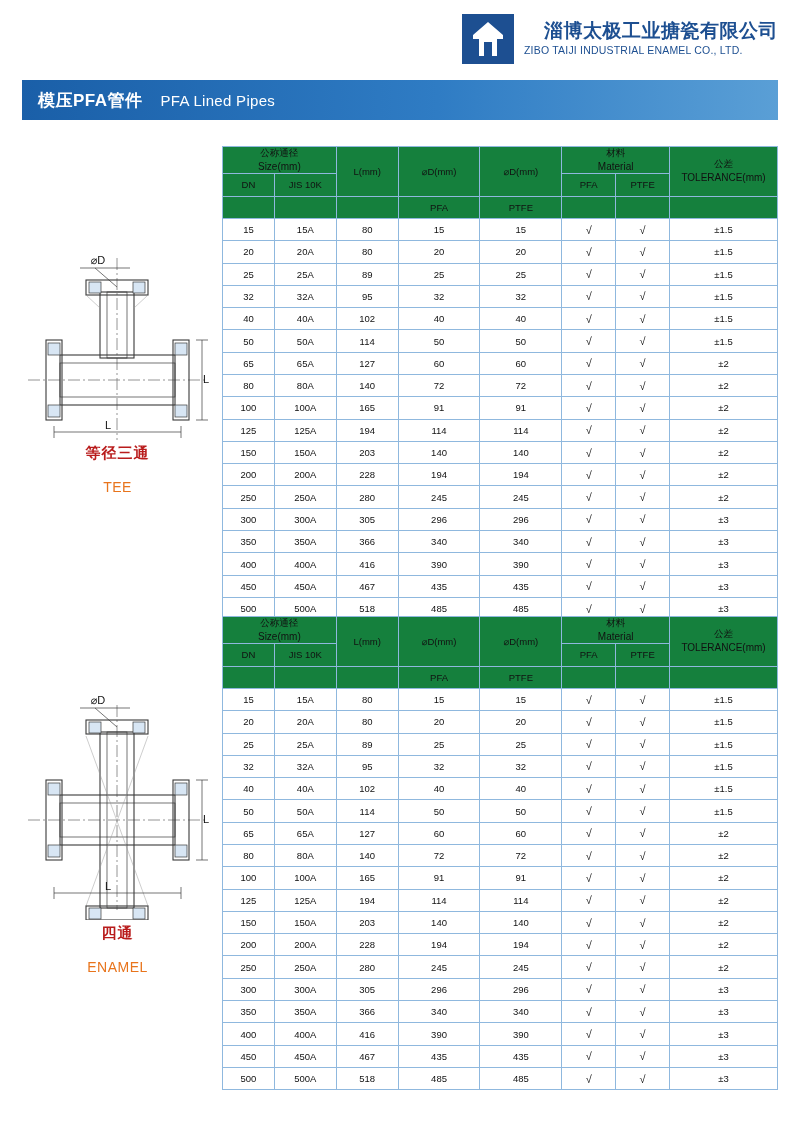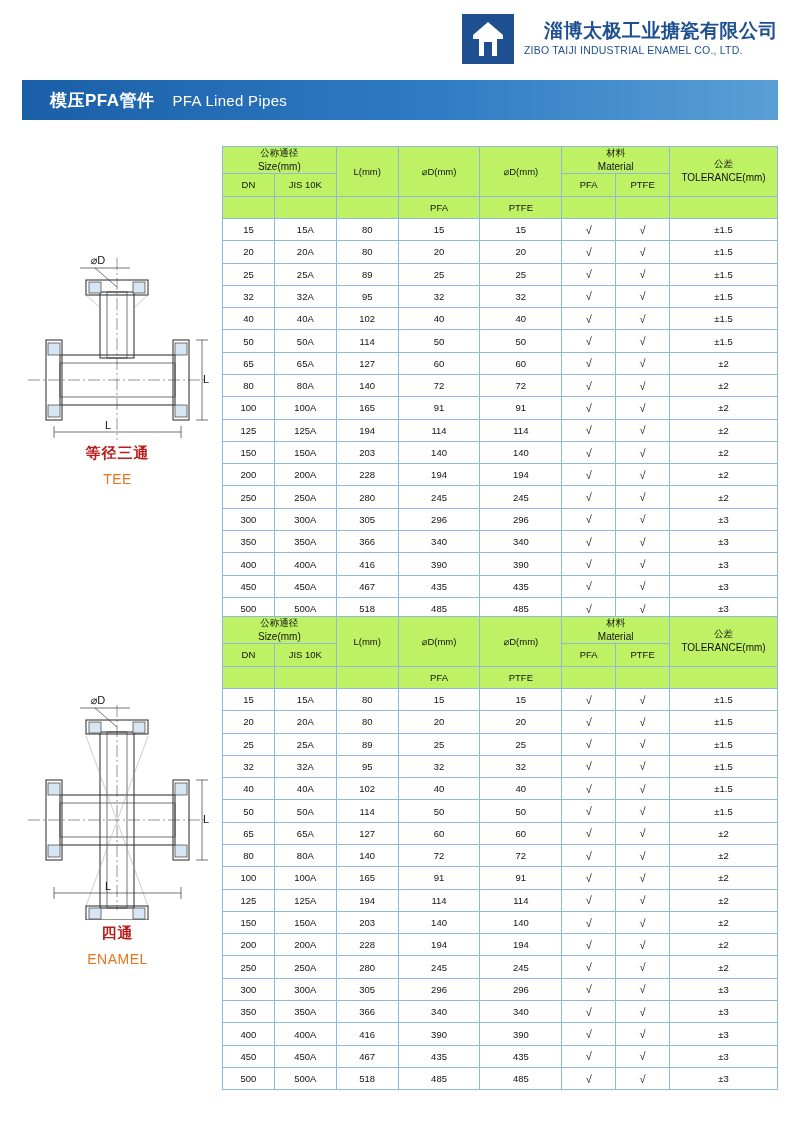--- a/index.html
+++ b/index.html
@@ -53,21 +53,21 @@
   
   .title-bar {
     position: absolute;
     left: 22px;
     top: 80px;
     width: 756px;
     height: 40px;
     background: linear-gradient(to right, #1a5fa8 0%, #2f7cc4 55%, #5a9fd6 100%);
     display: flex;
     align-items: center;
-    padding-left: 28px;
+    padding-left: 16px;
   }
   .title-cn {
     color: #ffffff;
     font-size: 17px;
     font-weight: bold;
     letter-spacing: 0.5px;
   }
   .title-en {
     color: #ffffff;
     font-size: 15px;
@@ -95,42 +95,42 @@
   .fig-caption-cn {
     color: #b91c1c;
     font-size: 15px;
     font-weight: bold;
     letter-spacing: 1px;
   }
   .fig-caption-en {
     color: #e8741c;
     font-size: 14px;
     letter-spacing: 0.5px;
-    margin-top: 8px;
+    margin-top: 16px;
   }
 
   
   .spec-table {
     position: absolute;
     left: 222px;
     top: 6px;
     width: 556px;
     border-collapse: collapse;
     font-size: 9.5px;
     color: #111;
   }
   .spec-table th, .spec-table td {
     border: 1px solid #8fb8de;
     text-align: center;
     vertical-align: middle;
     padding: 0;
     height: 22.3px;
     font-weight: normal;
   }
-  .spec-table thead th { background: #bef264; }
+  .spec-table thead th { background: #15803d; }
   .hdr-cn { font-size: 9.5px; display: block; line-height: 1.35; }
   .hdr-en { font-size: 10px; display: block; line-height: 1.35; }
   .spec-table tbody td { height: 22.3px; }
   .tick { font-size: 11px; }
 
   .col-dn { width: 52px; }
   .col-jis { width: 62px; }
   .col-l { width: 62px; }
   .col-d1 { width: 82px; }
   .col-d2 { width: 82px; }

